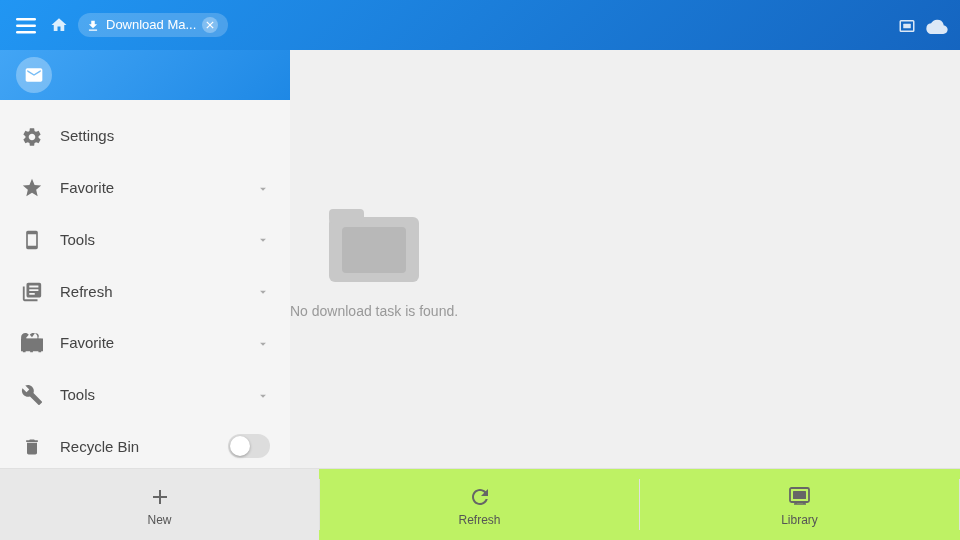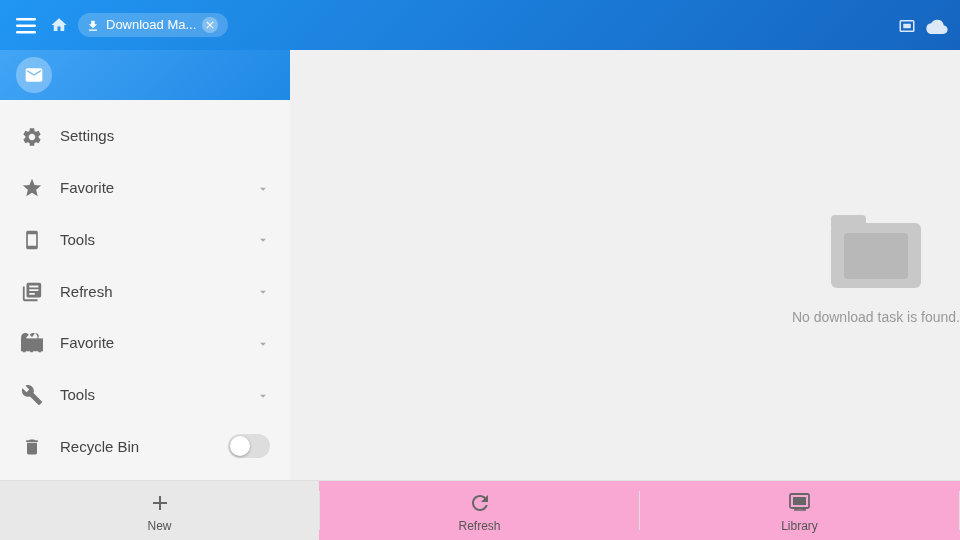--- a/index.html
+++ b/index.html
@@ -158,38 +158,38 @@
       left: 2px;
       box-shadow: 0 1px 3px rgba(0,0,0,0.3);
     }
 
     
     .content {
       flex: 1;
       background: #f0f0f0;
       display: flex;
       flex-direction: column;
-      align-items: flex-end;
+      align-items: flex-start;
       justify-content: center;
     }
     .empty-state {
       display: flex;
       flex-direction: column;
       align-items: center;
       gap: 16px;
     }
     .empty-state-text {
       color: #999;
       font-size: 14px;
     }
 
     
     .toolbar {
-      height: 60px;
-      background: #f9a8d4;
+      height: 72px;
+      background: #bef264;
       border-top: 1px solid #e0e0e0;
       display: flex;
       flex-shrink: 0;
     }
     .toolbar-btn {
       flex: 1;
       display: flex;
       flex-direction: column;
       align-items: center;
       justify-content: center;

